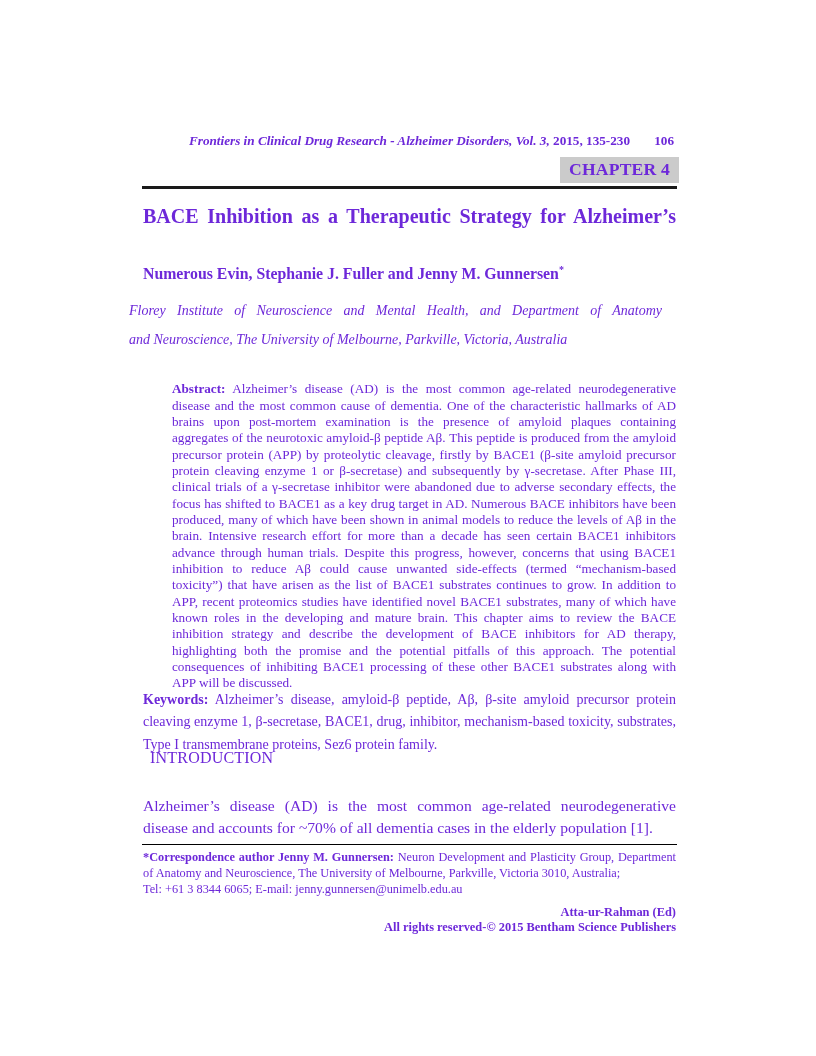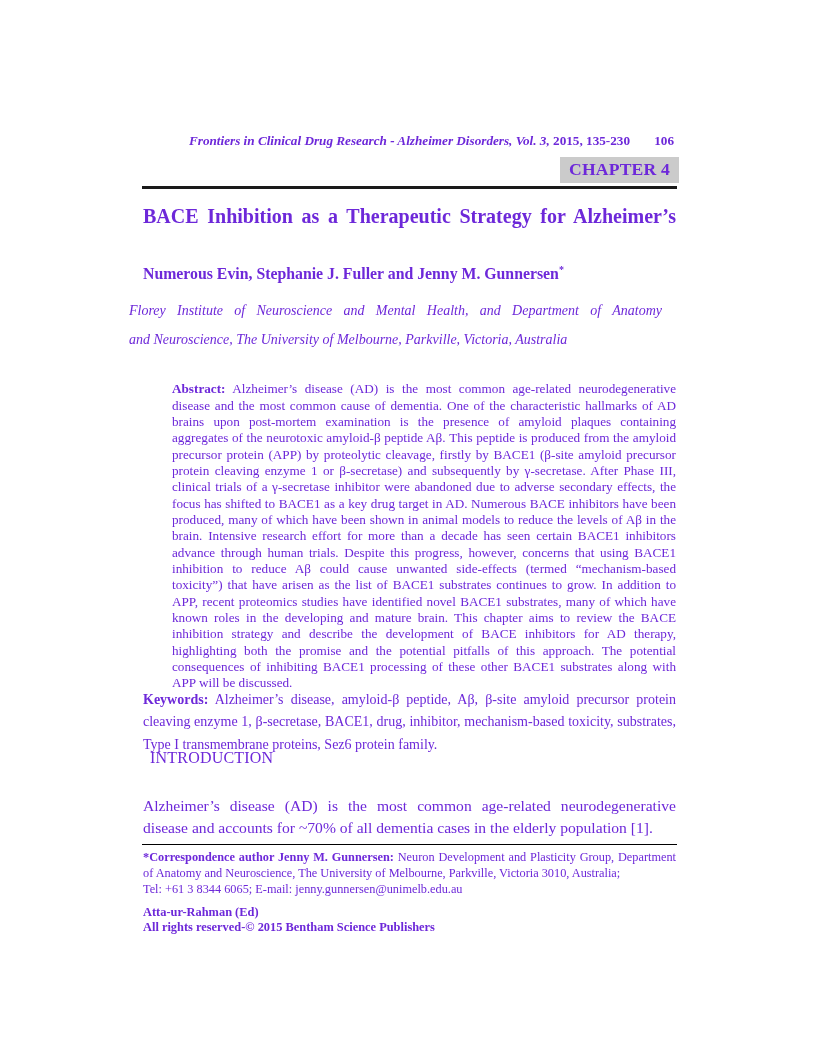--- a/index.html
+++ b/index.html
@@ -74,21 +74,21 @@
     position:absolute;top:844px;left:142px;width:535px;height:1px;background:#000;
   }
   .footnote{
     position:absolute;top:849px;left:143px;width:533px;
     font-size:12.3px;line-height:16px;text-align:justify;
   }
   .footnote .lbl{font-weight:bold;}
   
   .footer{
     position:absolute;top:905px;left:143px;width:533px;
-    font-size:12.4px;font-weight:bold;text-align:left;line-height:14.5px;
+    font-size:12.4px;font-weight:bold;text-align:right;line-height:14.5px;
   }
 </style>
 </head>
 <body>
 
 <div class="page">
 
   <div class="runhead"><span class="it">Frontiers in Clinical Drug Research - Alzheimer Disorders, Vol. 3,</span> <span>2015, 135-230</span></div>
 
   <div class="pagenum">106</div>

